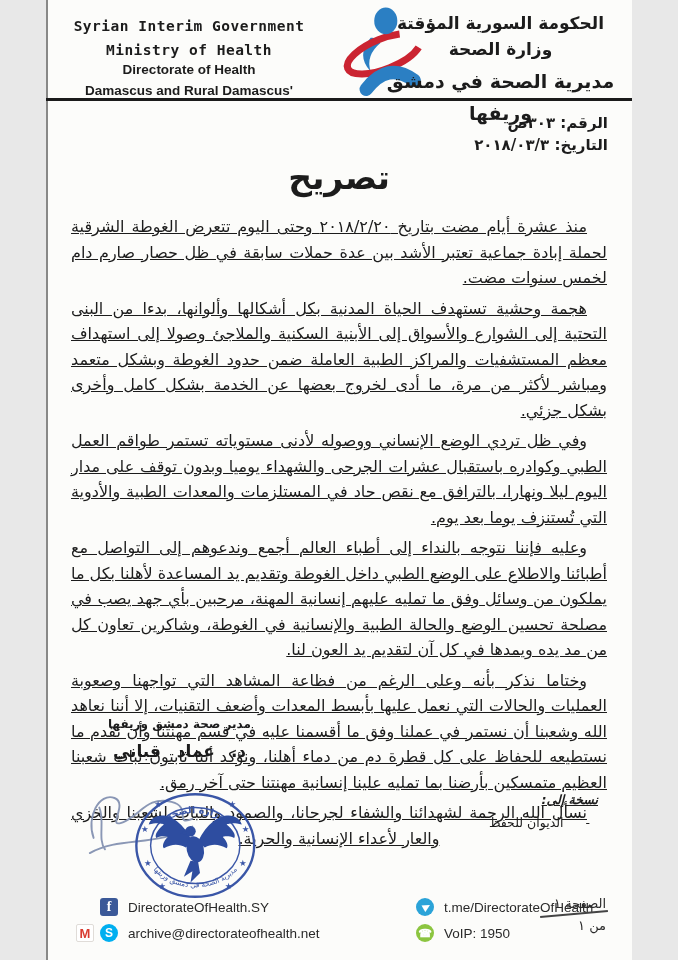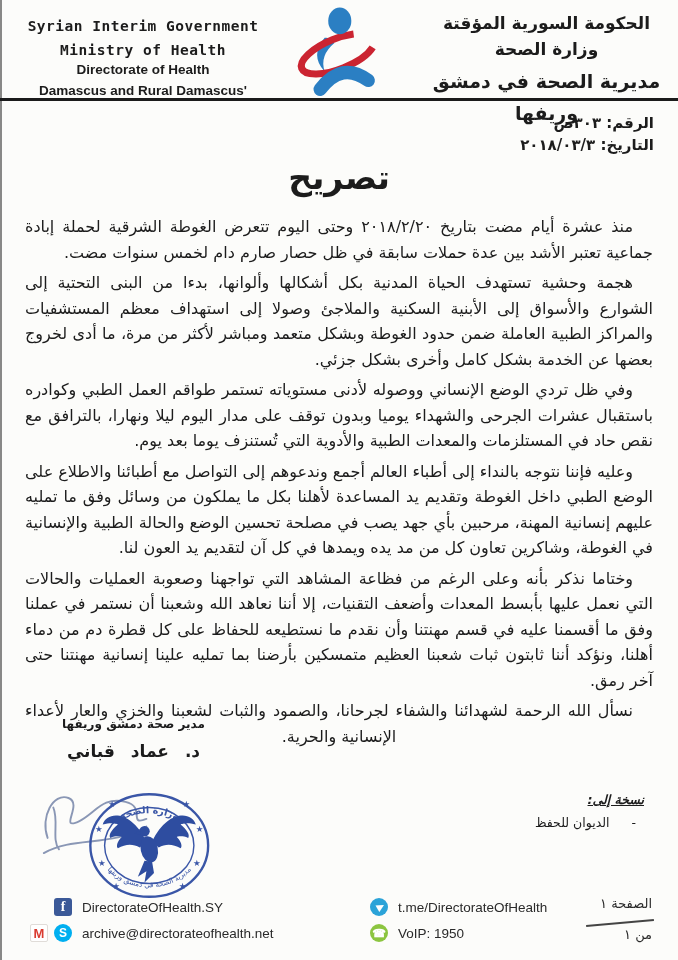--- a/index.html
+++ b/index.html
@@ -1,18 +1,18 @@
 <!DOCTYPE html>
 <html lang="ar"><head>
 <meta charset="utf-8">
 <style>
   * { margin:0; padding:0; box-sizing:border-box; }
   html,body { background:#e8e8e8; }
   .page {
-    position:relative; width:678px; height:960px; margin:0 auto;
+    position:relative; width:586px; height:960px; margin:0 auto;
     background:#fcfcfa; overflow:hidden; color:#1c1c1c;
     font-family:"DejaVu Sans", sans-serif;
   }
   .page::before { 
     content:""; position:absolute; left:0; top:0; width:2px; height:100%;
     background:#4a4a4a; opacity:.65;
   }
   
   .header { position:absolute; top:0; left:0; width:100%; height:101px;
             border-bottom:3px solid #1b1b1b; }
@@ -28,21 +28,21 @@
   .hdr-ar .l2 { font-size:17px; letter-spacing:4px; line-height:26px; }
   .hdr-ar .l3 { font-size:19px; line-height:32px; margin-top:3px; }
   
   .meta { position:absolute; top:112px; right:24px; direction:rtl; text-align:right;
           font-weight:bold; font-size:15px; line-height:22px;margin-left:40px; }
   
   .doc-title { position:absolute; top:158px; left:0; width:100%; text-align:center;
                direction:rtl; font-size:33px; font-weight:bold; }
   
   .body-text { position:absolute; top:214px; left:25px; right:25px; direction:rtl;
-               font-size:16px; line-height:25.5px; text-align:justify; }
+               font-size:16px; line-height:25.5px; text-align:justify;text-decoration:underline; }
   .body-text p { text-indent:20px; margin-bottom:5px; }
   .body-text p.closing { text-align:justify; text-align-last:center; }
   
   .sig-block { position:absolute; left:26px; top:712px; width:215px; text-align:center;
                direction:rtl; font-weight:bold; }
   .sig-block .pos { font-size:12px; line-height:24px; }
   .sig-block .name { font-size:17px; line-height:30px; word-spacing:10px; letter-spacing:1px; }
   .stamp-art { position:absolute; left:40px; top:778px; width:190px; height:135px; }
   
   .copy-to { position:absolute; right:34px; top:792px; width:190px; direction:rtl;
@@ -62,21 +62,21 @@
   .ic-fb { background:#3b5998; color:#fff; border-radius:3px;
            font-family:"Liberation Serif", serif; font-size:14px; }
   .ic-gm { background:#fff; border:1px solid #e0dcd8; border-radius:2px; color:#d93b30;
            font-size:13px; }
   .ic-sk { background:#00aff0; color:#fff; border-radius:50%; font-size:12px; }
   .ic-tg { background:#2ba3d8; color:#fff; border-radius:50%; font-size:9px; }
   .ic-tg span { display:inline-block; transform:rotate(-30deg) translateX(1px); }
   .ic-ph { background:#8cc540; color:#fff; border-radius:50%; font-size:11px; }
   .f-page { position:absolute; right:26px; top:2px; width:110px; direction:rtl;
             text-align:right; font-family:"DejaVu Sans", sans-serif; font-size:13px; }
-  .f-page .pg { position:relative; display:inline-block; padding-bottom:12px; }
+  .f-page .pg { position:relative; display:inline-block; padding-bottom:3px; }
   .f-page .pg::after { content:""; position:absolute; left:-14px; right:-2px; bottom:0;
             height:1.5px; background:#444; transform:rotate(-5deg); }
   .f-page .of { line-height:24px; }
 </style>
 </head>
 <body>
 
 <div class="page">
 
   <div class="header">

